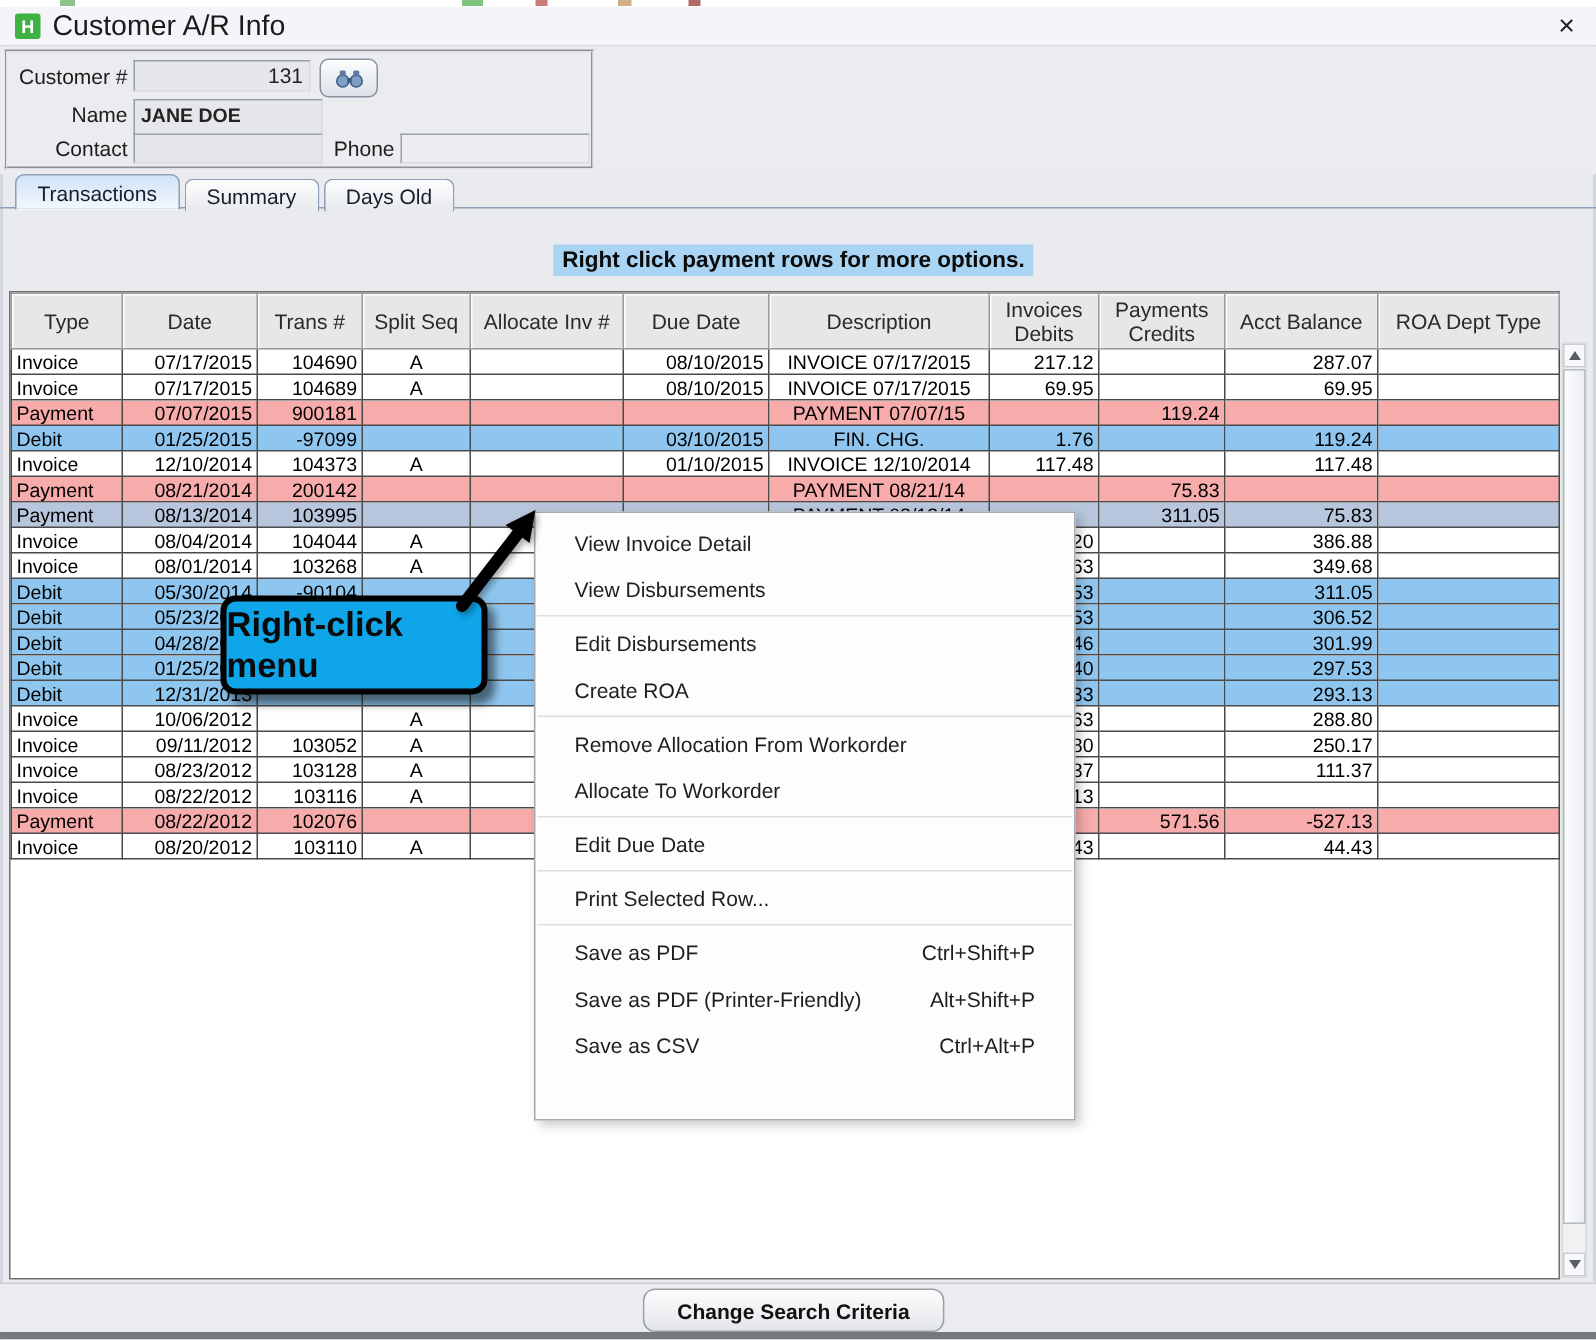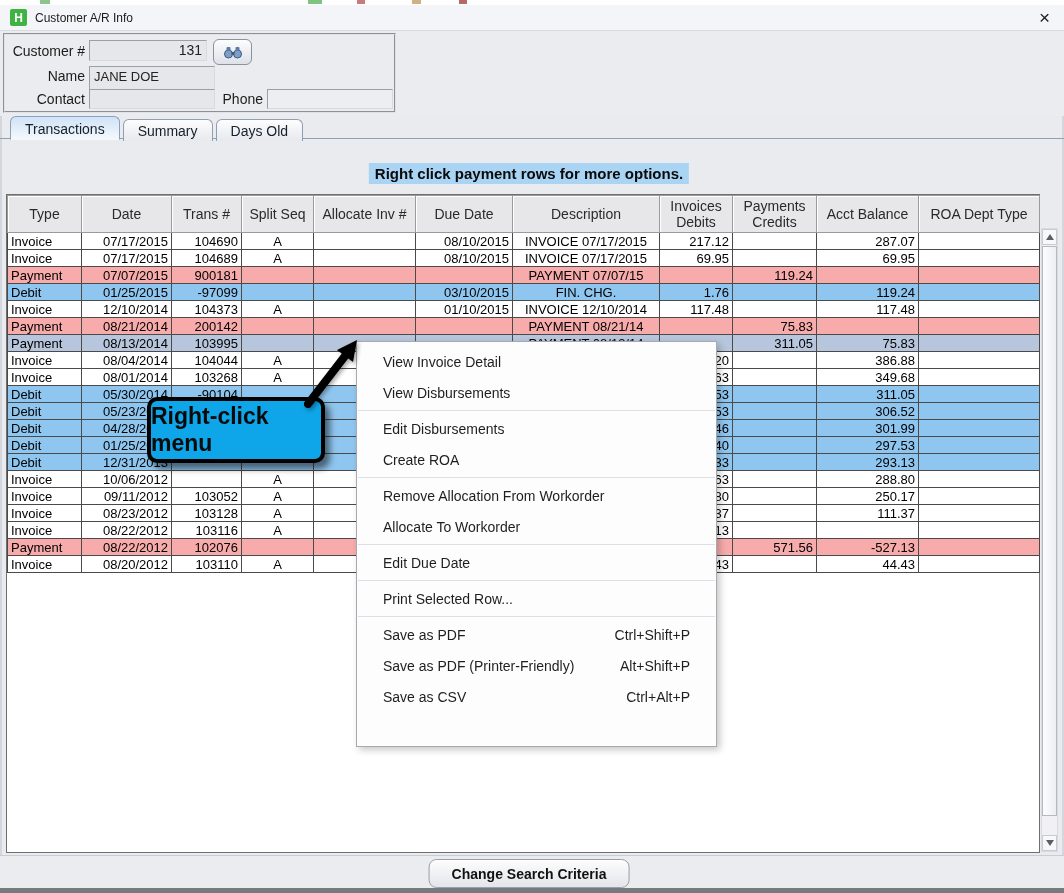--- a/index.html
+++ b/index.html
@@ -9,21 +9,21 @@
 
   
   #screen-artifacts{left:0;top:0;width:1064px;height:5px;background:#fff;}
   .speck{position:absolute;top:0;height:4px;}
   #window{left:0;top:5px;width:1064px;height:888px;background:#eaebee;
           border-left:2px solid #d3d6dd;border-right:2px solid #d3d6dd;box-sizing:border-box;}
   #titlebar{left:0;top:5px;width:1064px;height:26px;background:#f4f5f9;
             border-bottom:1px solid #d7dade;display:flex;align-items:center;box-sizing:border-box;}
   #app-icon{width:17px;height:17px;background:#3fb244;color:#fff;font-weight:bold;font-size:12px;
             display:flex;align-items:center;justify-content:center;margin-left:10px;border-radius:2px;}
-  #window-title{font-size:12px;color:#1a1a1a;margin-left:8px;}
+  #window-title{font-size:19px;color:#1a1a1a;margin-left:8px;}
   #close-btn{position:absolute;right:14px;top:3px;font-size:19px;color:#222;line-height:20px;cursor:default;}
 
   
   #info-panel{left:0;top:31px;width:1064px;height:85px;background:#ebecef;}
   #info-box{position:absolute;left:3px;top:2px;width:393px;height:80px;
             border:2px groove #dfe2e8;box-sizing:border-box;}
   .fld-label{position:absolute;font-size:14px;color:#1c1c1c;text-align:right;width:80px;}
   .fld{position:absolute;background:#e6e7ea;border:1px solid #9aa0a8;box-sizing:border-box;
        border-bottom-color:#d8dade;border-right-color:#d8dade;font-size:13px;color:#222;
        padding:1px 4px;line-height:17px;}
@@ -113,21 +113,21 @@
     <div id="binoculars-btn">
       <svg width="20" height="13" viewBox="0 0 20 13">
         <circle cx="5.5" cy="8" r="4" fill="#7f9ec6" stroke="#3c5a82" stroke-width="1"></circle>
         <circle cx="14.5" cy="8" r="4" fill="#7f9ec6" stroke="#3c5a82" stroke-width="1"></circle>
         <rect x="8.5" y="6" width="3" height="3" fill="#3c5a82"></rect>
         <rect x="3.5" y="1" width="4" height="4" rx="1" fill="#5c7aa4"></rect>
         <rect x="12.5" y="1" width="4" height="4" rx="1" fill="#5c7aa4"></rect>
       </svg>
     </div>
     <div class="fld-label" style="left:0;top:33px;">Name</div>
-    <div class="fld" style="left:84px;top:31px;width:126px;height:26px;">JANE DOE</div>
+    <div class="fld" style="left:84px;top:31px;width:126px;height:26px;font-weight:bold;">JANE DOE</div>
     <div class="fld-label" style="left:0;top:56px;">Contact</div>
     <div class="fld" style="left:84px;top:54px;width:126px;height:20px;"></div>
     <div class="fld-label" style="left:178px;top:56px;">Phone</div>
     <div class="fld" style="left:262px;top:54px;width:126px;height:20px;background:#edeef1;"></div>
   </div>
 </div>
 
 <div id="tabbar" class="abs">
     <div id="tabs-host" style="padding-left:7px;"><div class="tab active">Transactions</div><div class="tab">Summary</div><div class="tab">Days Old</div></div>
   </div>

